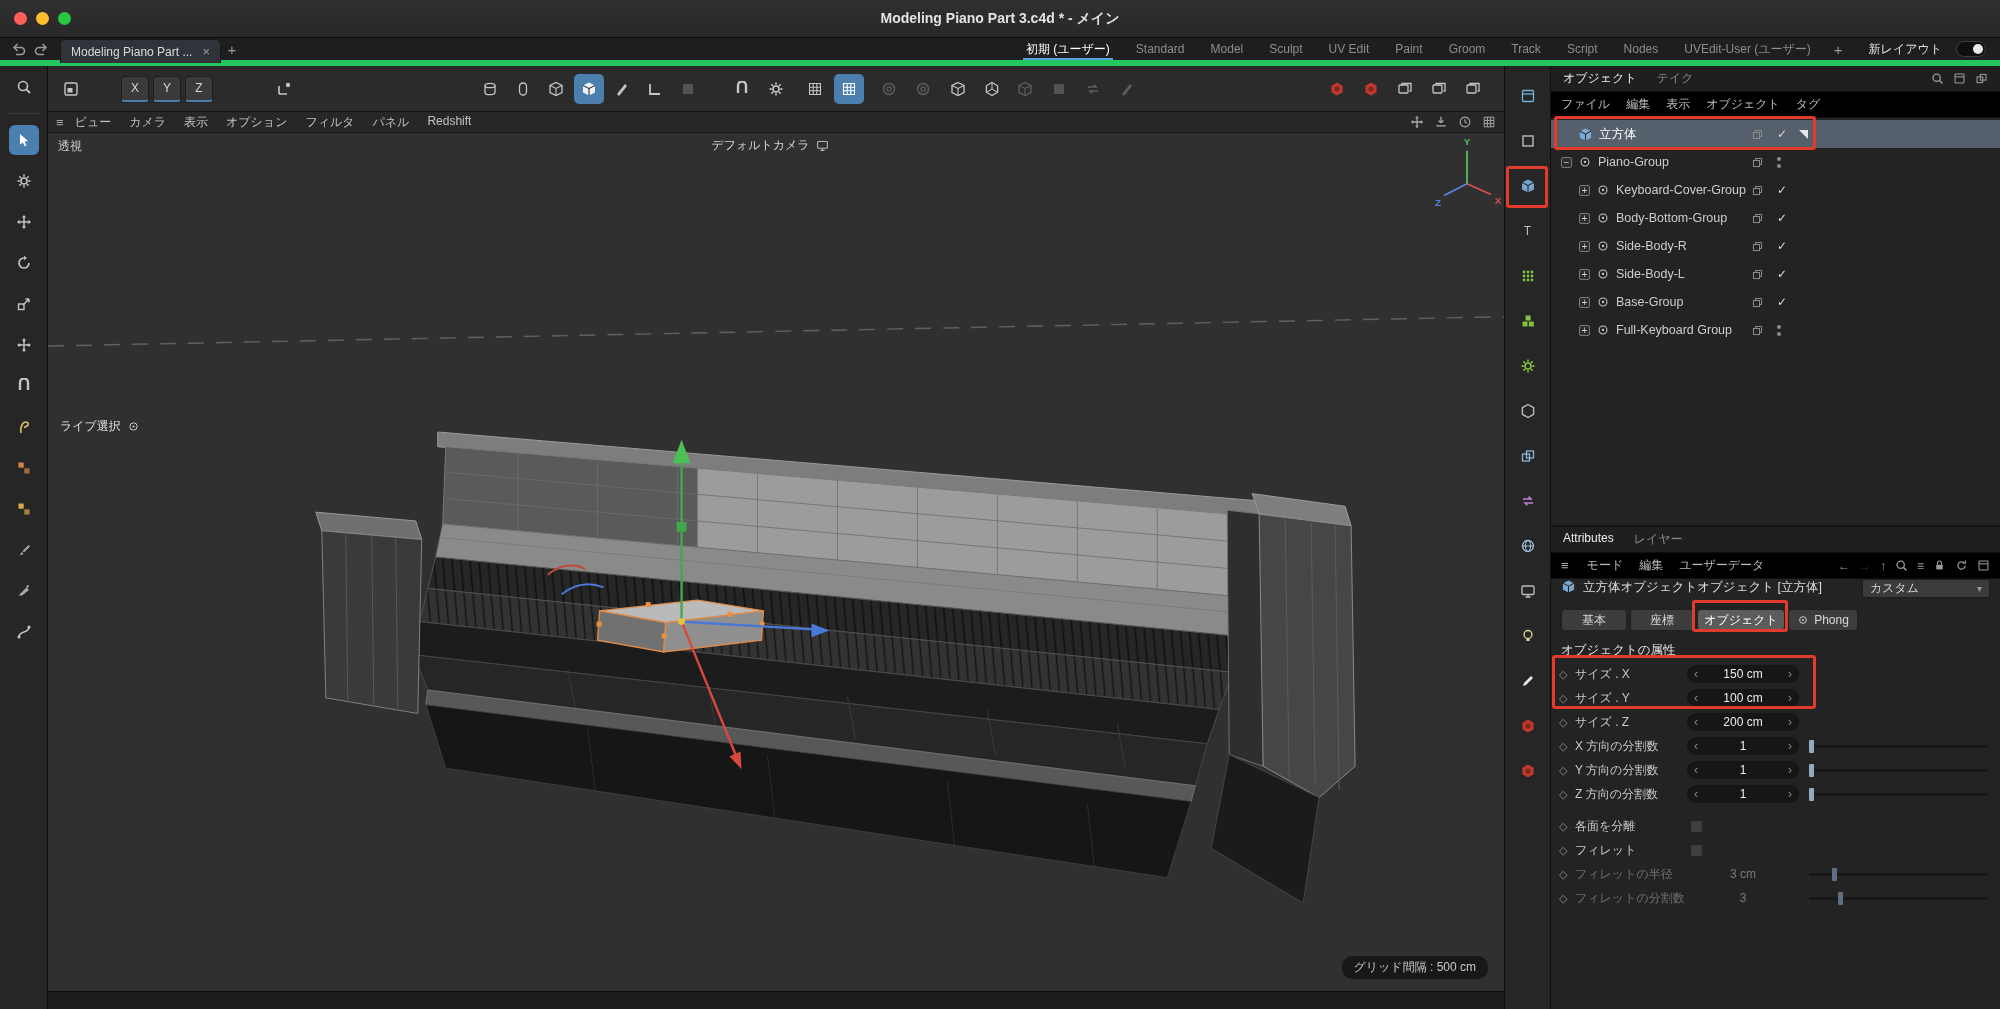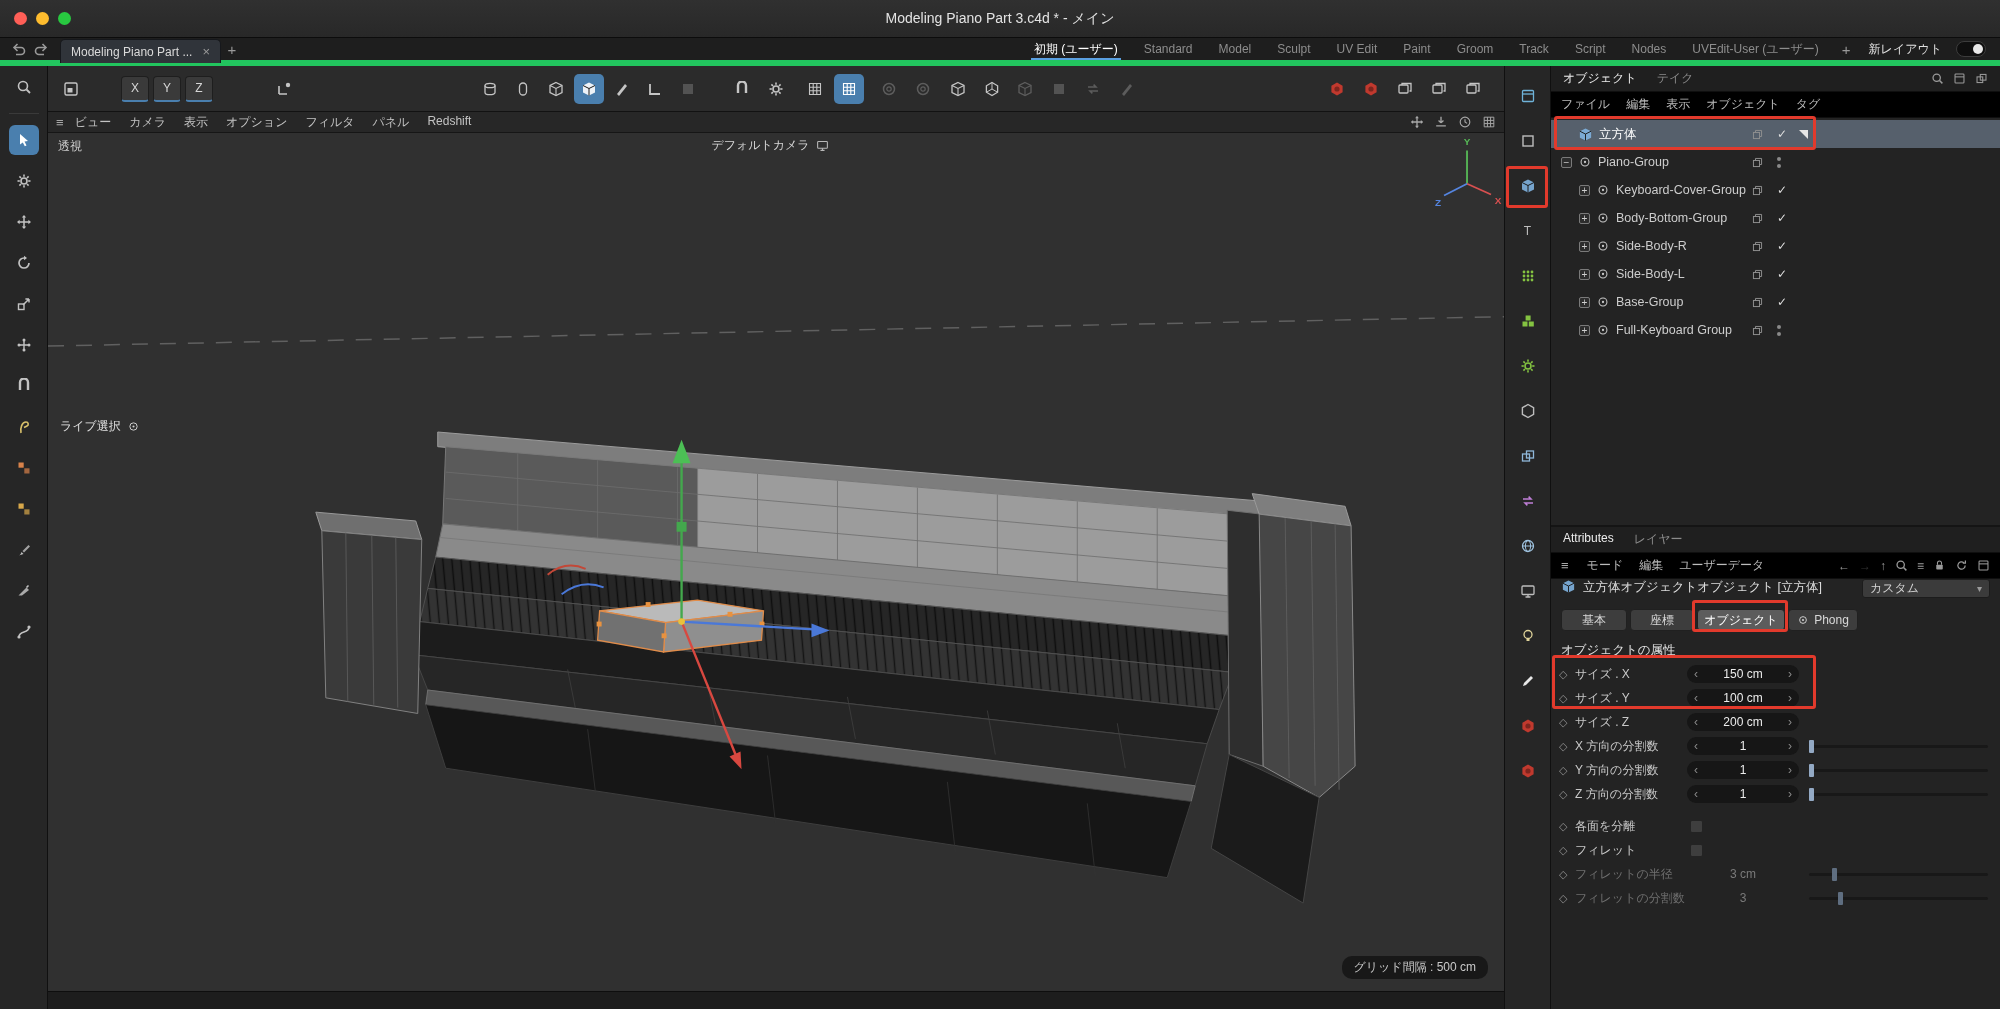--- a/index.html
+++ b/index.html
@@ -2,33 +2,33 @@
 <html><head>
 <meta charset="utf-8">
 <style>
 *{margin:0;padding:0;box-sizing:border-box;font-family:"Liberation Sans","DejaVu Sans",sans-serif}
 html,body{width:2000px;height:1009px;background:#141414;overflow:hidden}
 .stage{position:relative;width:2000px;height:1009px;background:#1d1d1d;color:#c8c8c8}
 
 .titlebar{height:38px;background:linear-gradient(#303030,#282828);border-bottom:1px solid #0c0c0c;display:flex;align-items:center;position:relative}
 .lights{display:flex;gap:9px;margin-left:14px;z-index:2}
 .light{width:13px;height:13px;border-radius:50%}
-.title{position:absolute;left:0;right:0;text-align:center;font-size:14px;font-weight:normal;color:#e3e3e3}
+.title{position:absolute;left:0;right:0;text-align:center;font-size:14px;font-weight:bold;color:#e3e3e3}
 
 .tabbar{height:28px;background:#1e1e1e;border-bottom:6px solid #22c55e;display:flex;align-items:center;padding:0 14px 0 6px;font-size:12px}
 .histbtn{width:24px;height:22px;display:flex;align-items:center;justify-content:center;color:#9a9a9a}
 .doctab{display:flex;align-items:center;gap:10px;background:#30343a;border:1px solid #16181c;border-bottom:none;border-radius:5px 5px 0 0;height:24px;margin-top:4px;padding:0 10px;color:#dadada;margin-left:6px}
 .doctab .x{color:#9a9a9a;font-size:13px}
 .addtab{width:22px;text-align:center;color:#9a9a9a;font-size:15px}
 .ltabs{display:flex;margin-left:auto;height:100%;align-items:stretch}
 .ltab{display:flex;align-items:center;padding:0 13px;color:#8d8d8d;position:relative;white-space:nowrap}
 .ltab.active{color:#fff}
 .ltab.active::after{content:"";position:absolute;left:10px;right:10px;bottom:0;height:2px;background:#5a9fe0}
 .addlayout{color:#9a9a9a;padding:0 10px;font-size:15px;display:flex;align-items:center}
-.newlayout{color:#e0e0e0;margin-left:8px;white-space:nowrap}
+.newlayout{color:#e0e0e0;margin-left:16px;white-space:nowrap}
 .switch{width:30px;height:16px;border-radius:8px;background:#0f0f0f;border:1px solid #3c3c3c;margin-left:14px;position:relative;flex:none}
 .switch::after{content:"";position:absolute;right:2px;top:2px;width:10px;height:10px;border-radius:50%;background:#e8e8e8}
 
 .content{display:flex;height:943px}
 .left-tools{width:48px;background:#262626;border-right:1px solid #101010;display:flex;flex-direction:column;align-items:center;padding-top:6px;gap:11px;flex:none}
 .lt-icon{width:30px;height:30px;border-radius:6px;display:flex;align-items:center;justify-content:center;color:#c2c2c2}
 .lt-icon.active{background:#4a7fae;color:#fff}
 .ldiv{width:30px;height:1px;background:#3a3a3a}
 .center{flex:1;display:flex;flex-direction:column;min-width:0}
 .toolbar{height:46px;background:#2b2b2b;border-bottom:1px solid #121212;display:flex;align-items:center;padding-left:8px}

